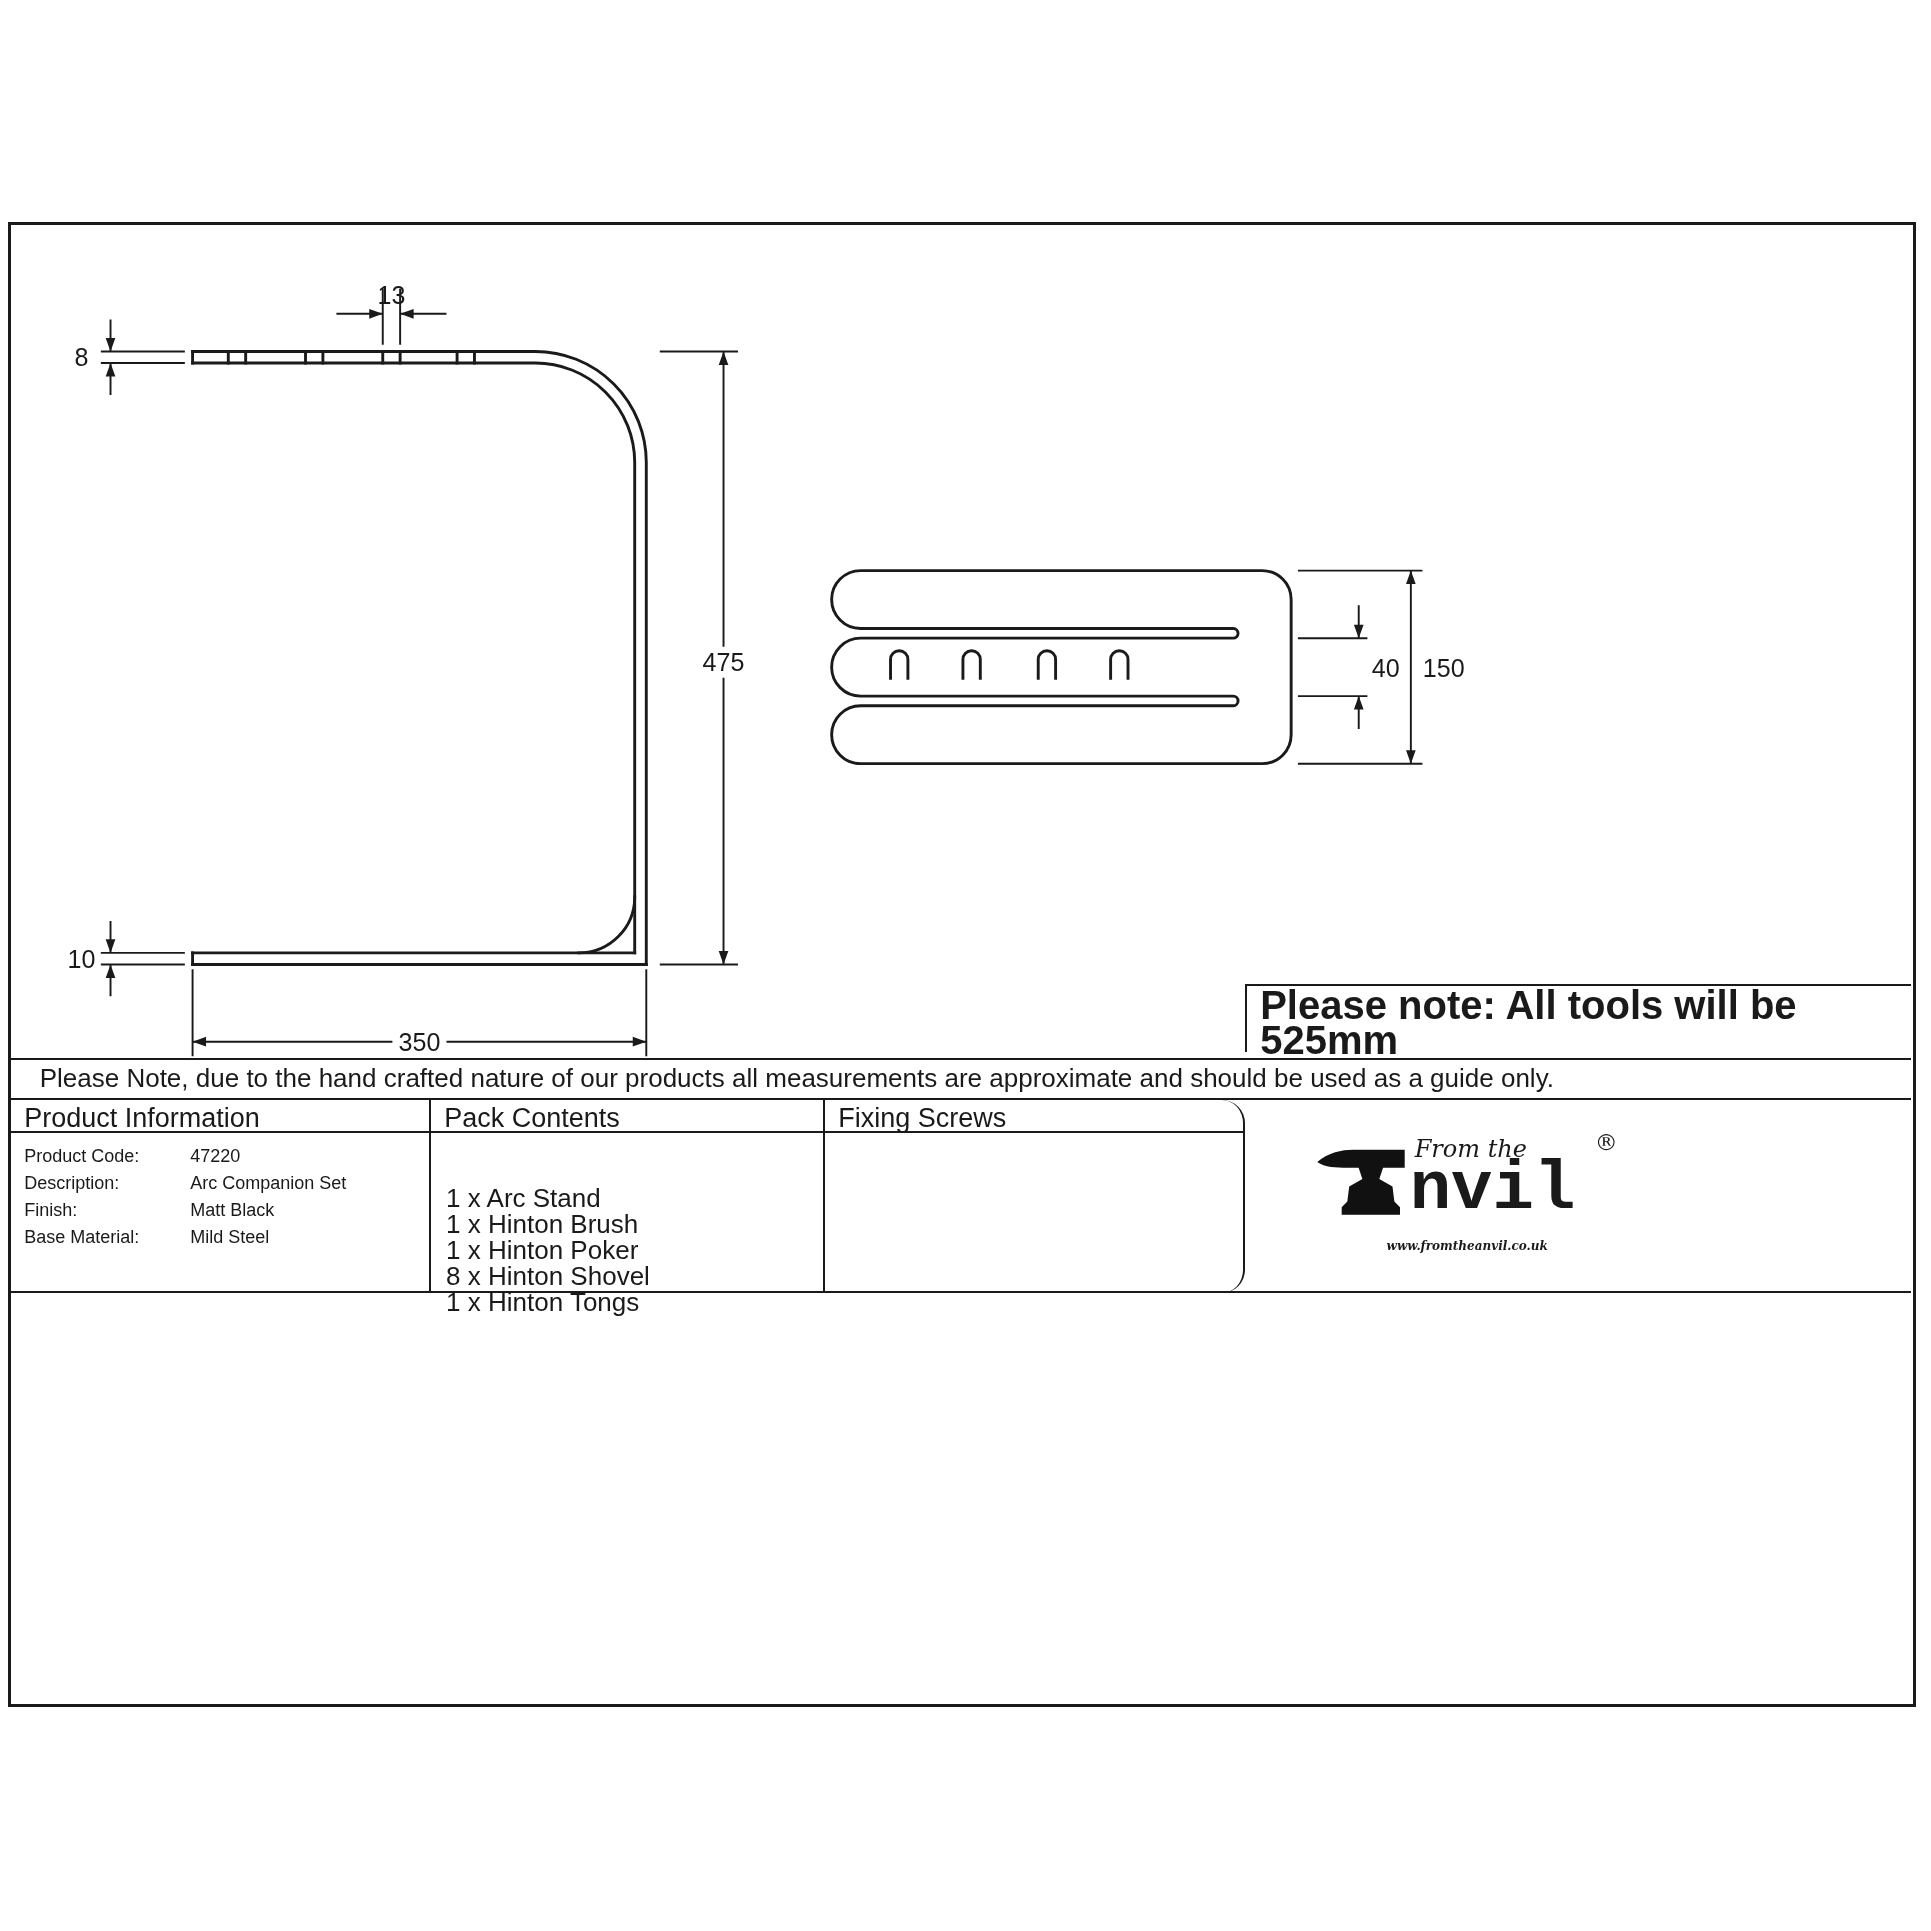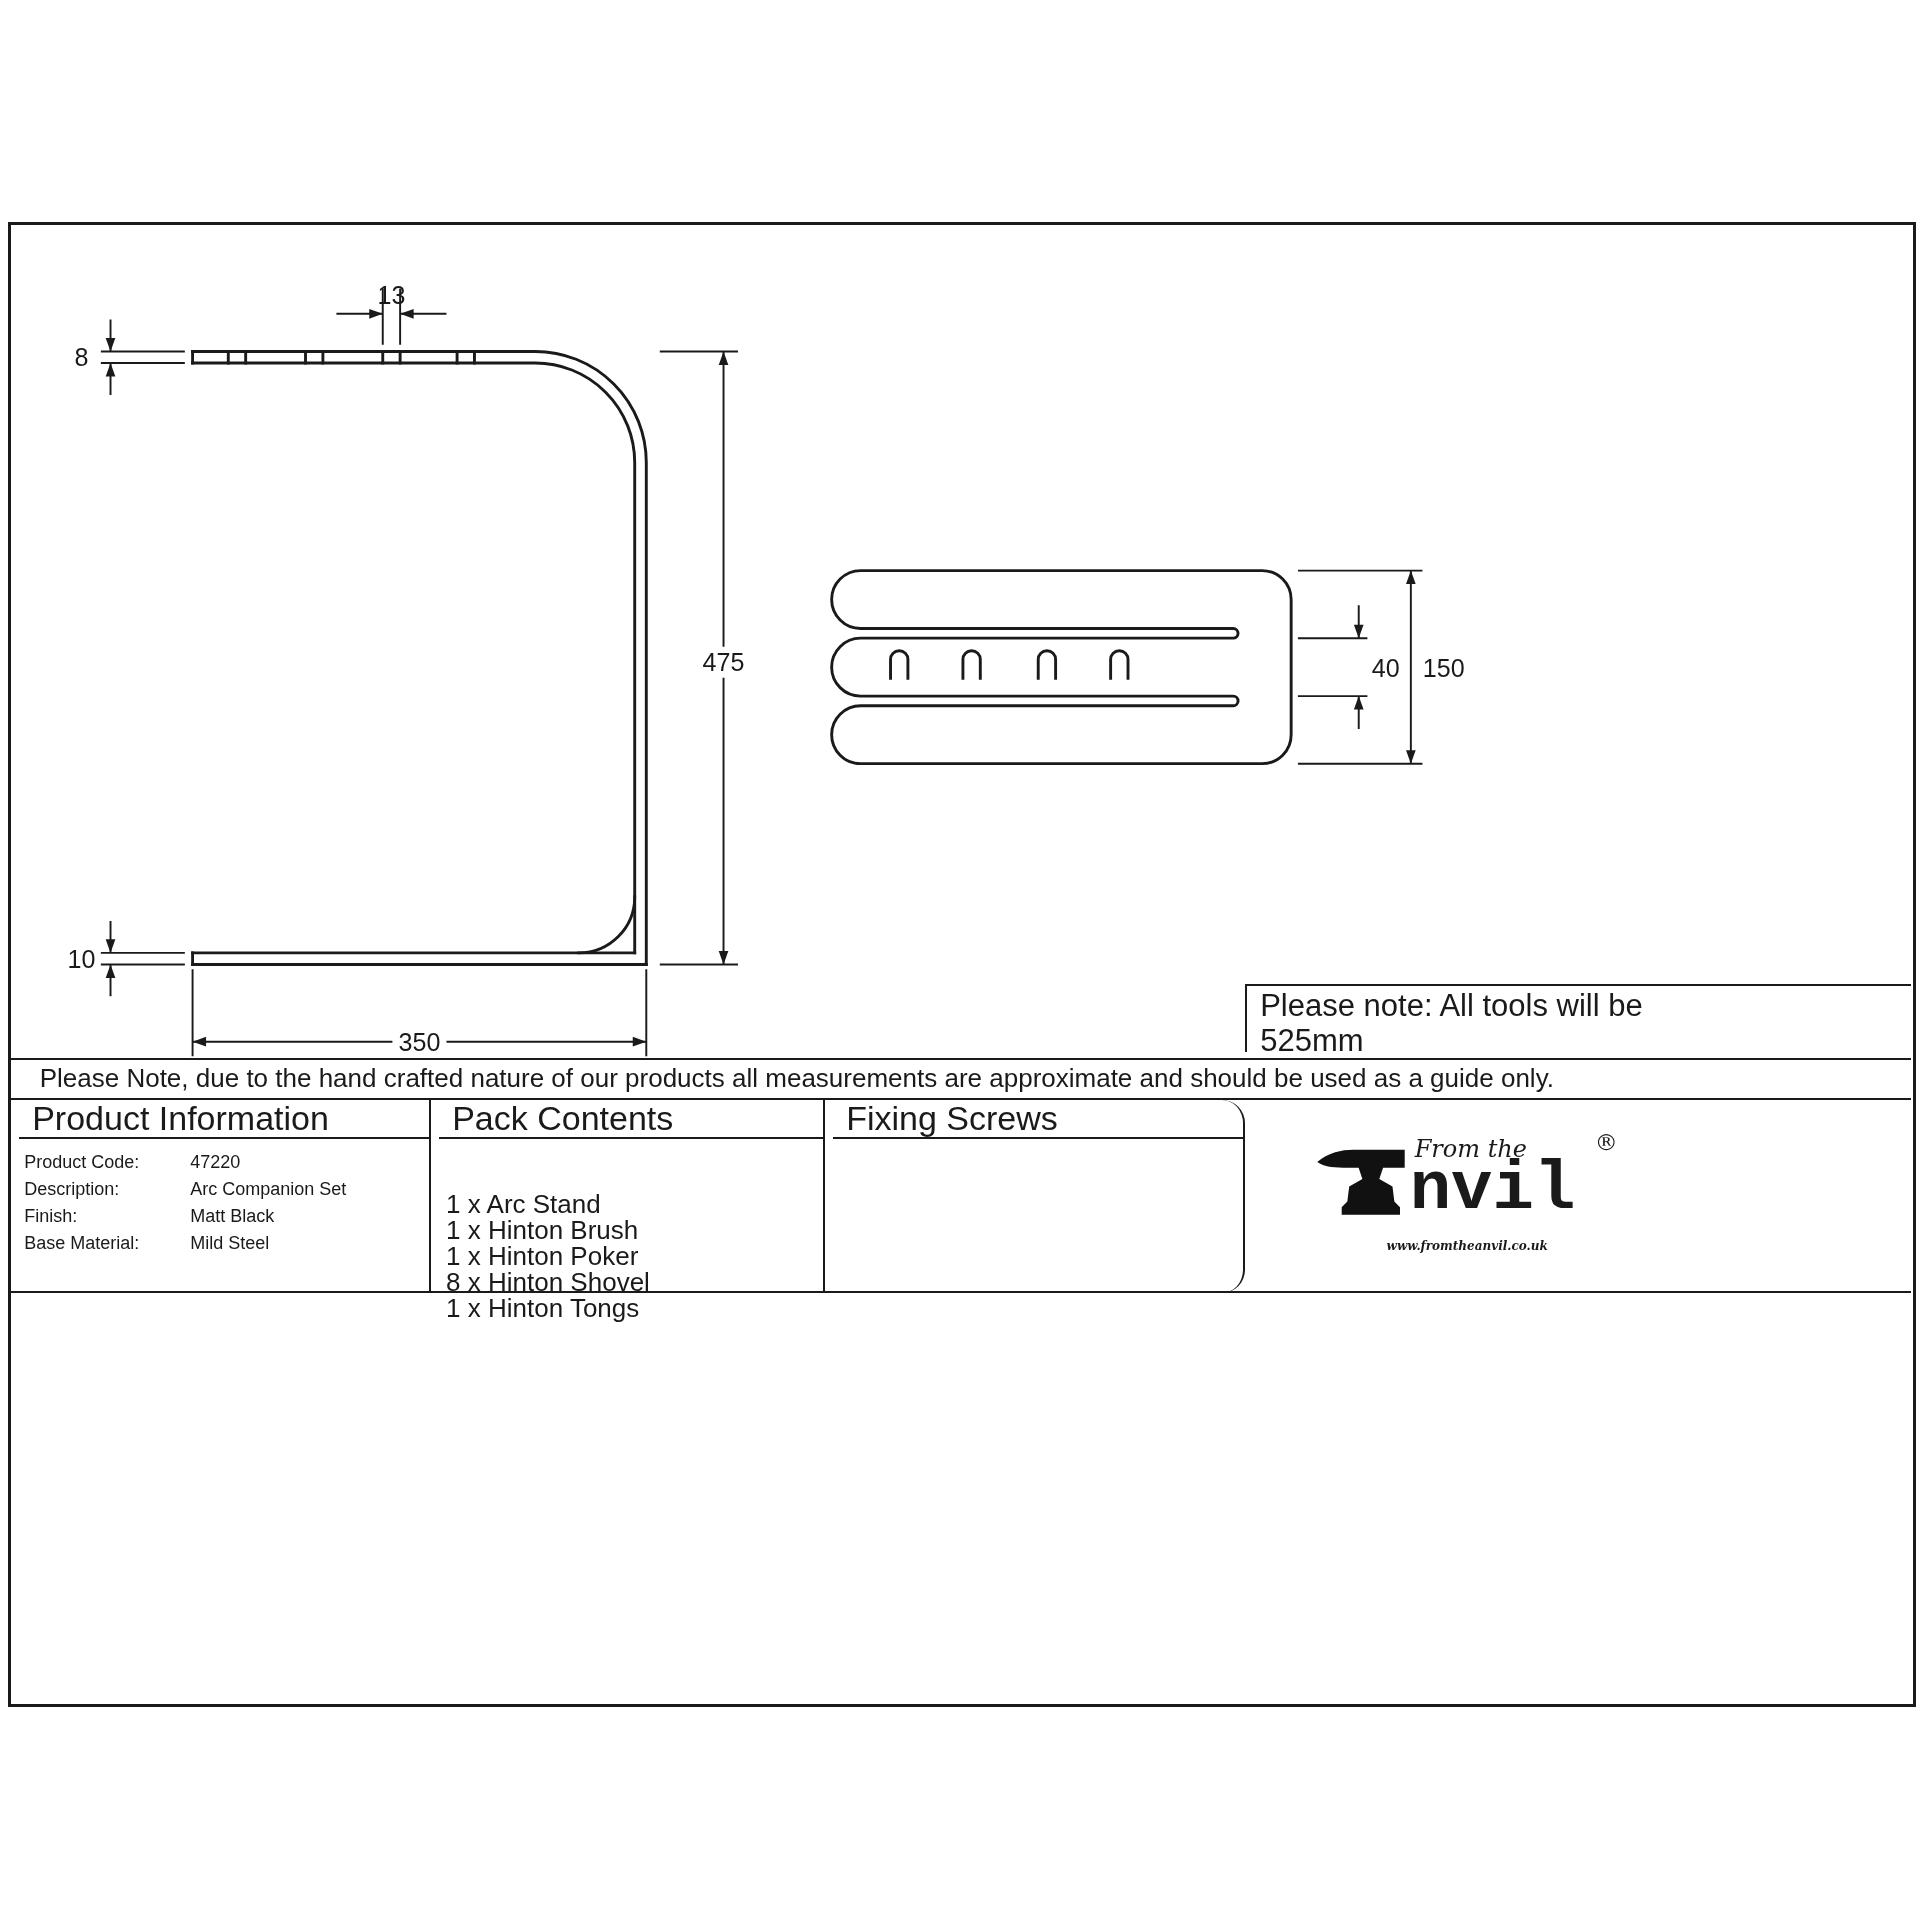--- a/index.html
+++ b/index.html
@@ -8,39 +8,39 @@
     font-family:"Liberation Sans",sans-serif;color:#1a1a1a;
   }
   .sheet{
     position:absolute;left:7.7px;top:222px;width:1908px;height:1485px;
     border:3.9px solid #1a1a1a;box-sizing:border-box;background:#ffffff;
   }
   .drawing-svg{position:absolute;left:0;top:0;}
   .note-box{
     position:absolute;left:1234px;top:759px;width:666px;height:68px;
     border-left:2.9px solid #1a1a1a;border-top:2.9px solid #1a1a1a;box-sizing:border-box;
-    font-size:31px;line-height:35px;padding:1.9px 13.5px;white-space:pre-line;
+    font-size:40px;line-height:35px;padding:1.9px 13.5px;white-space:pre-line;font-weight:bold;
   }
   .disclaimer-row{
     position:absolute;left:0;top:833px;width:1900px;height:42px;
     border-top:2.9px solid #1a1a1a;border-bottom:2.9px solid #1a1a1a;box-sizing:border-box;
     font-size:26px;line-height:36px;padding-left:29px;
   }
   .spec-table{
     position:absolute;left:0;top:875px;width:1900px;height:193px;
     border-bottom:2.9px solid #1a1a1a;box-sizing:border-box;
   }
   .col{position:absolute;top:0;height:193px;box-sizing:border-box;}
   .col-1{left:0;width:420px;border-right:2.9px solid #1a1a1a;}
   .col-2{left:420px;width:394px;border-right:2.9px solid #1a1a1a;}
   .col-3{left:814px;width:420px;border-right:2.9px solid #1a1a1a;border-radius:23px;}
   .col-4{left:1234px;width:666px;}
   .col-header{
-    height:39px;border-bottom:2.9px solid #1a1a1a;box-sizing:border-box;
-    font-size:34px;line-height:36px;padding-left:13.5px;margin-left:8px;
+    height:33px;border-bottom:2.9px solid #1a1a1a;box-sizing:border-box;
+    font-size:27px;line-height:36px;padding-left:13.5px;
   }
   .info-rows{padding:9.7px 0 0 13.5px;}
   .info-row{display:flex;line-height:27px;font-size:18px;}
   .info-label{width:166px;}
   .pack-list{padding:7.7px 0 0 15.4px;margin-top:44px;}
   .pack-item{line-height:26px;font-size:26px;}
   
   .logo{position:absolute;left:68px;top:35px;width:309px;}
   .logo-row{position:relative;height:98px;}
   .anvil-glyph{position:absolute;left:0;top:11.6px;width:95px;height:79px;}

